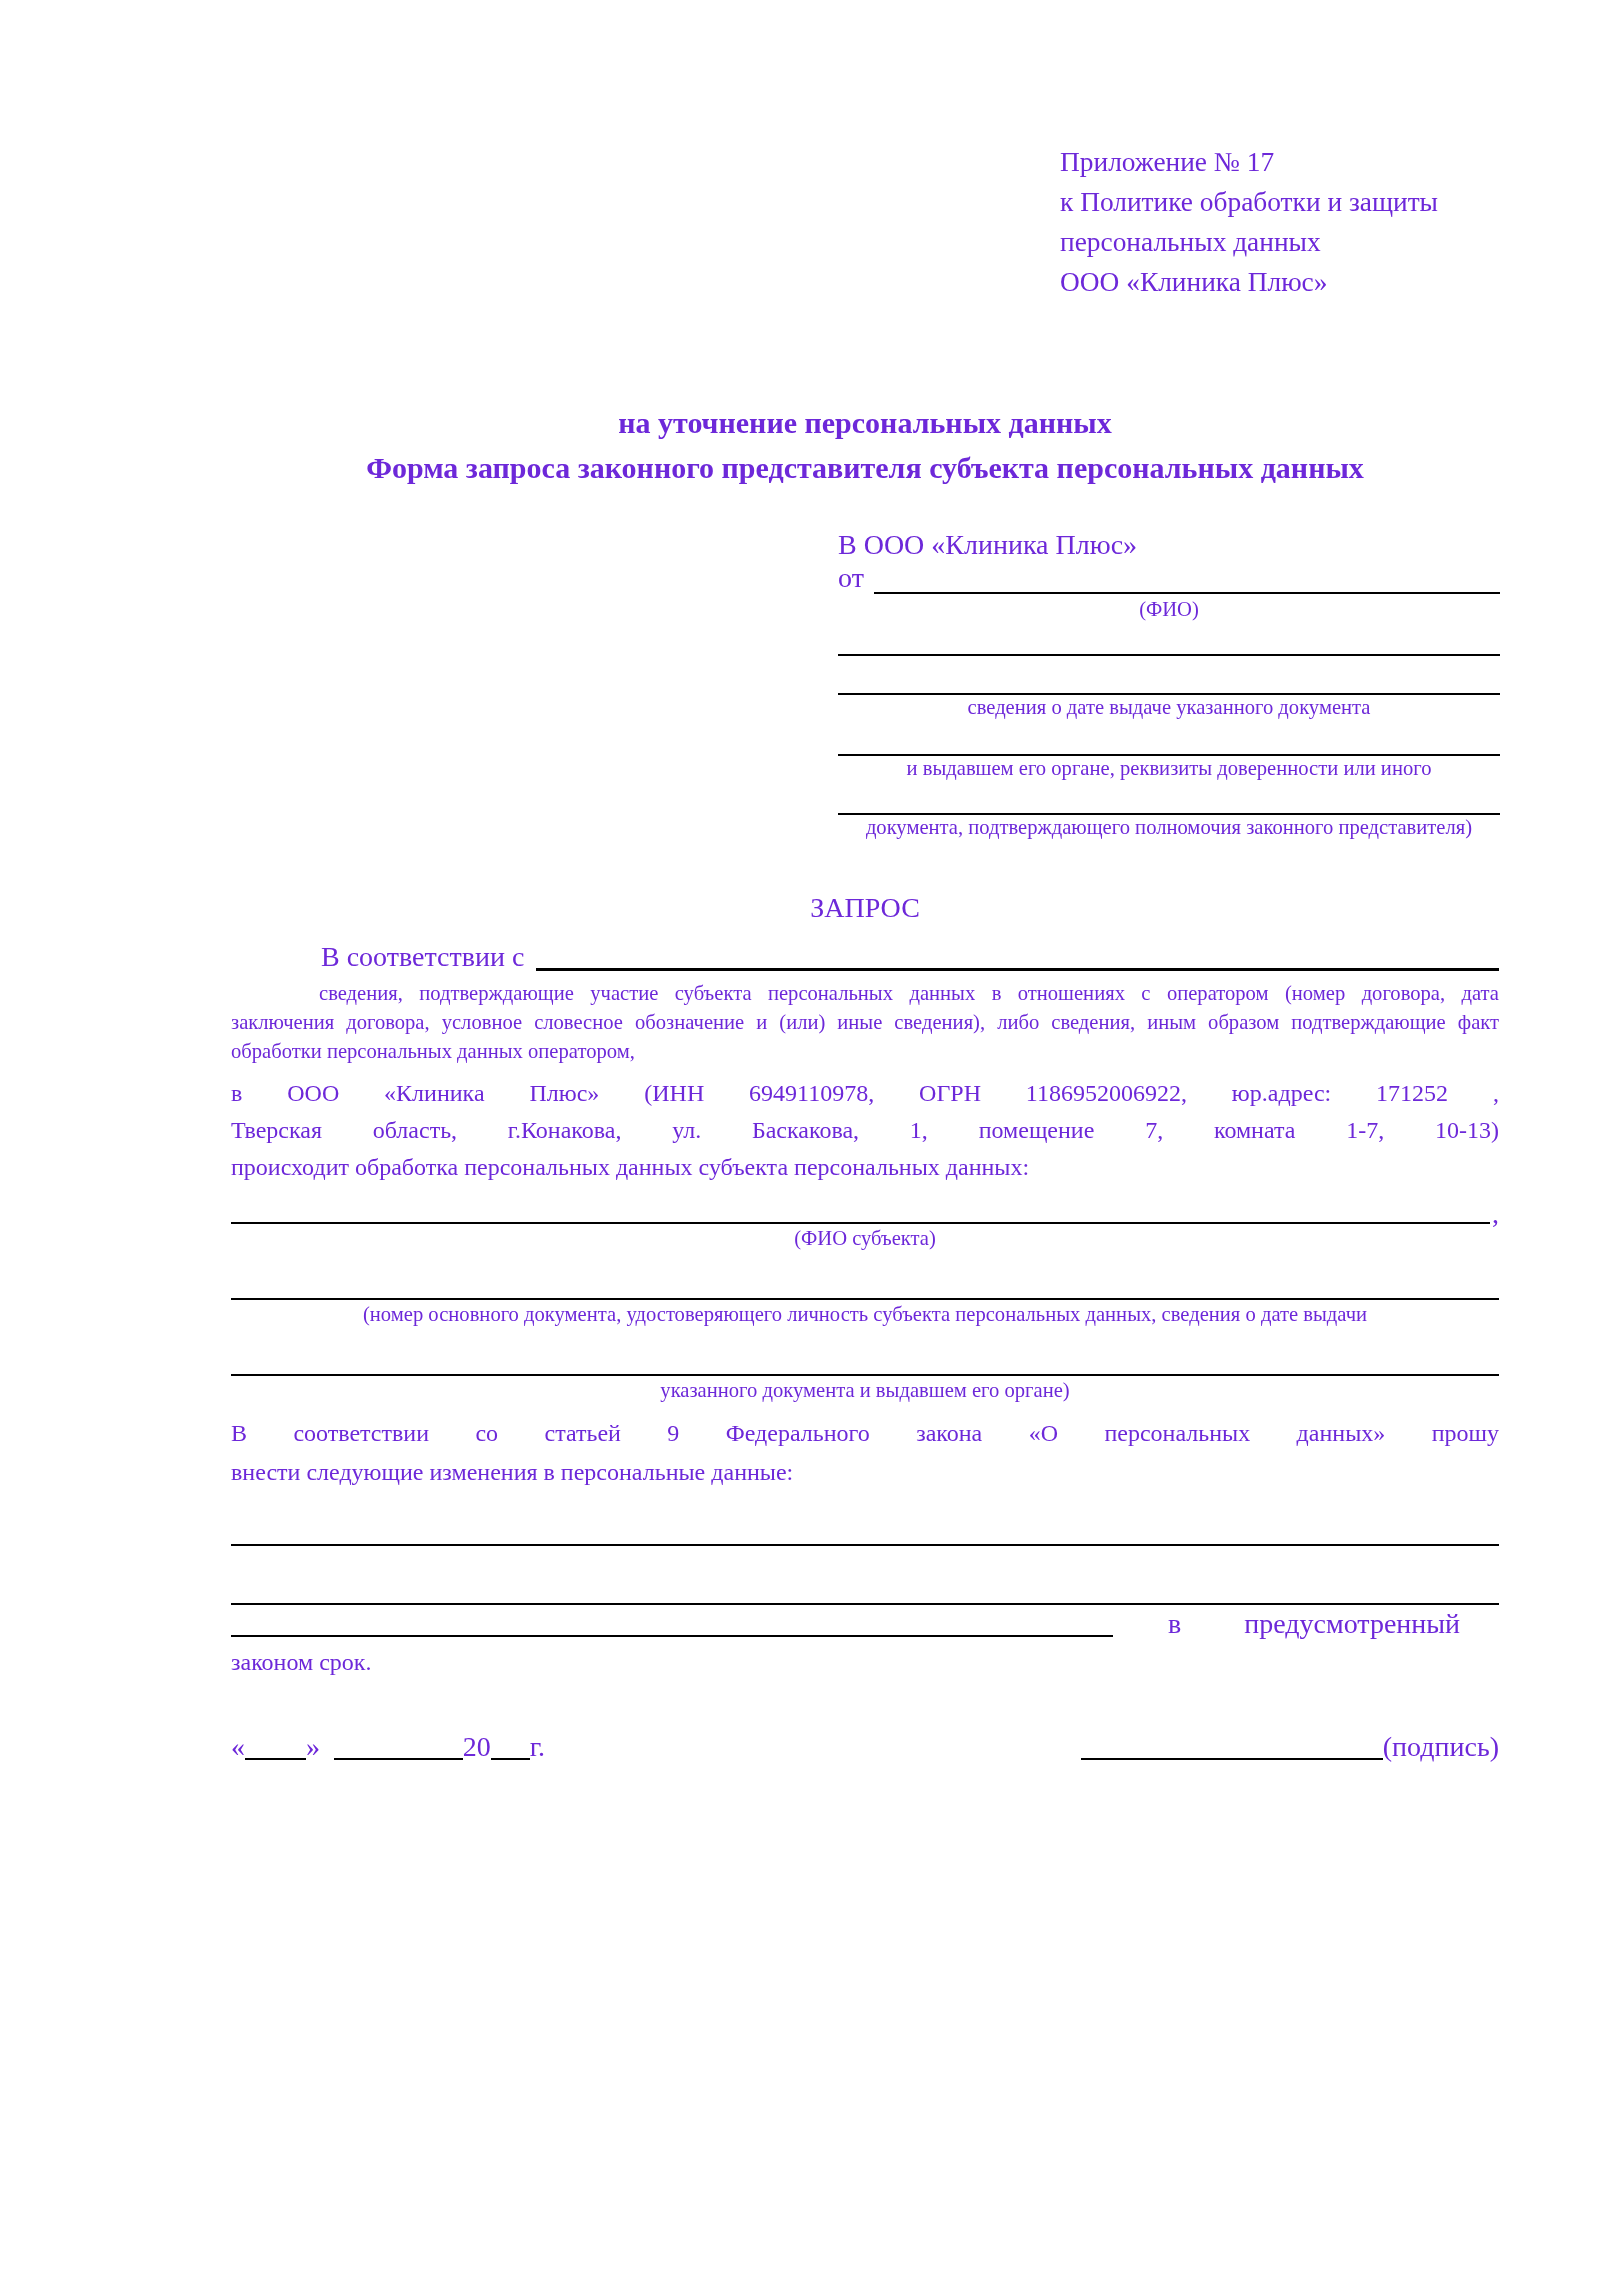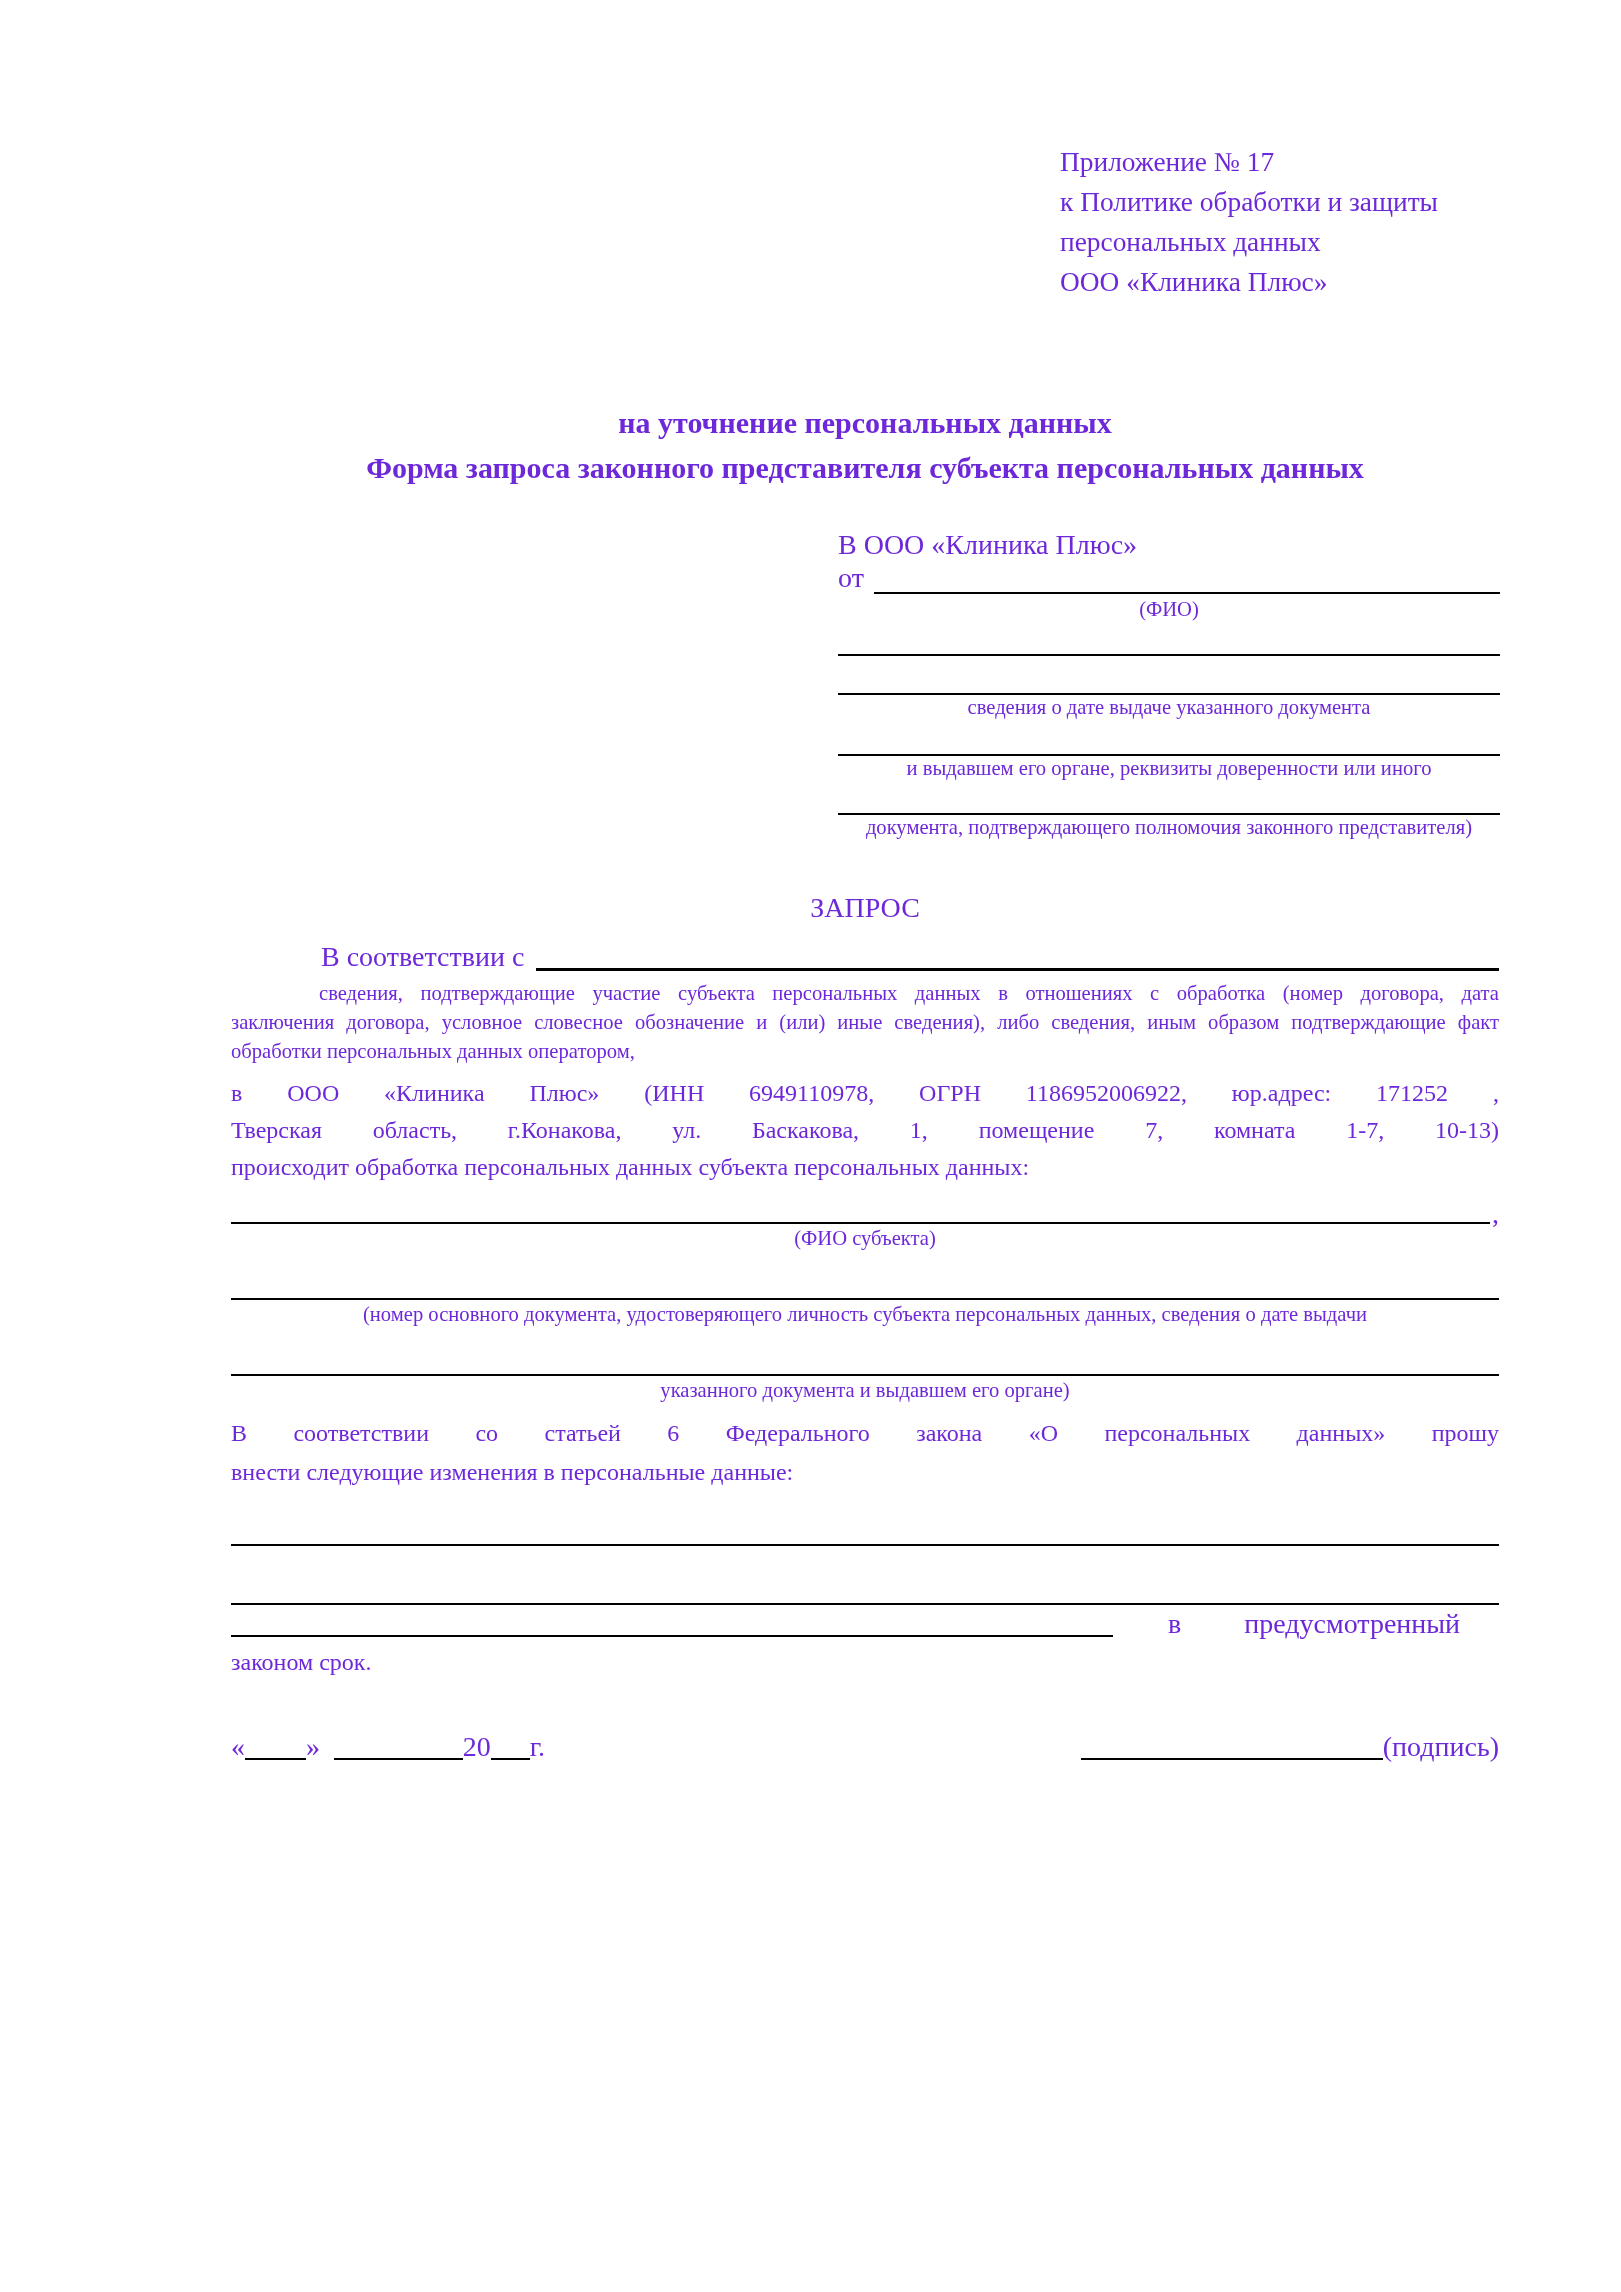--- a/index.html
+++ b/index.html
@@ -144,21 +144,21 @@
     </div>
 
     <div class="zapros">ЗАПРОС</div>
 
     <div class="basis-row">
       <span class="label">В соответствии с</span>
       <span class="fill-line"></span>
     </div>
 
     <div class="fineprint">
-      <div class="l jl first">сведения, подтверждающие участие субъекта персональных данных в отношениях с обработка (номер договора, дата</div>
+      <div class="l jl first">сведения, подтверждающие участие субъекта персональных данных в отношениях с оператором (номер договора, дата</div>
       <div class="l jl">заключения договора, условное словесное обозначение и (или) иные сведения), либо сведения, иным образом подтверждающие факт</div>
       <div class="l">обработки персональных данных оператором,</div>
     </div>
 
     <div class="body op">
       <div class="jl">в ООО «Клиника Плюс» (ИНН 6949110978, ОГРН 1186952006922, юр.адрес: 171252 ,</div>
       <div class="jl">Тверская область, г.Конакова, ул. Баскакова, 1, помещение 7, комната 1-7, 10-13)</div>
       <div>происходит обработка персональных данных субъекта персональных данных:</div>
     </div>
 
@@ -178,21 +178,21 @@
     </div>
 
     <div class="subject-field sf-3">
       <div class="line-row">
         <span class="fill-line"></span>
       </div>
       <div class="caption">указанного документа и выдавшем его органе)</div>
     </div>
 
     <div class="body law">
-      <div class="jl">В соответствии со статьей 6 Федерального закона «О персональных данных» прошу</div>
+      <div class="jl">В соответствии со статьей 9 Федерального закона «О персональных данных» прошу</div>
       <div>внести следующие изменения в персональные данные:</div>
     </div>
 
     <div class="blank-row br-1"></div>
     <div class="blank-row br-2"></div>
 
 
     <div class="answer-row">
       <span class="fill-line"></span>
       <span class="w1">в</span>

